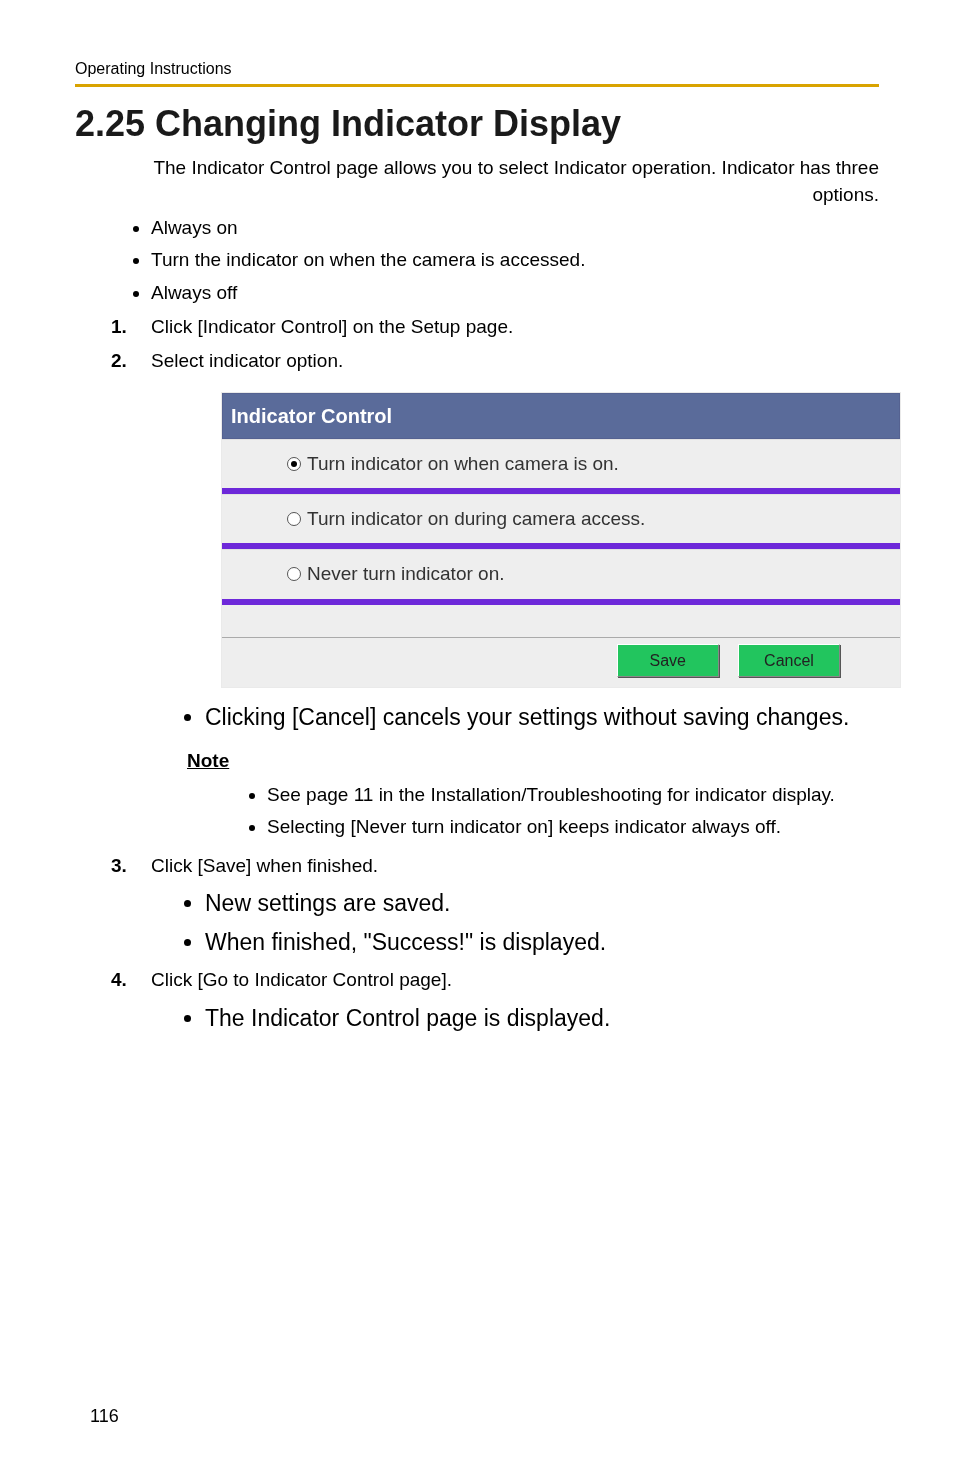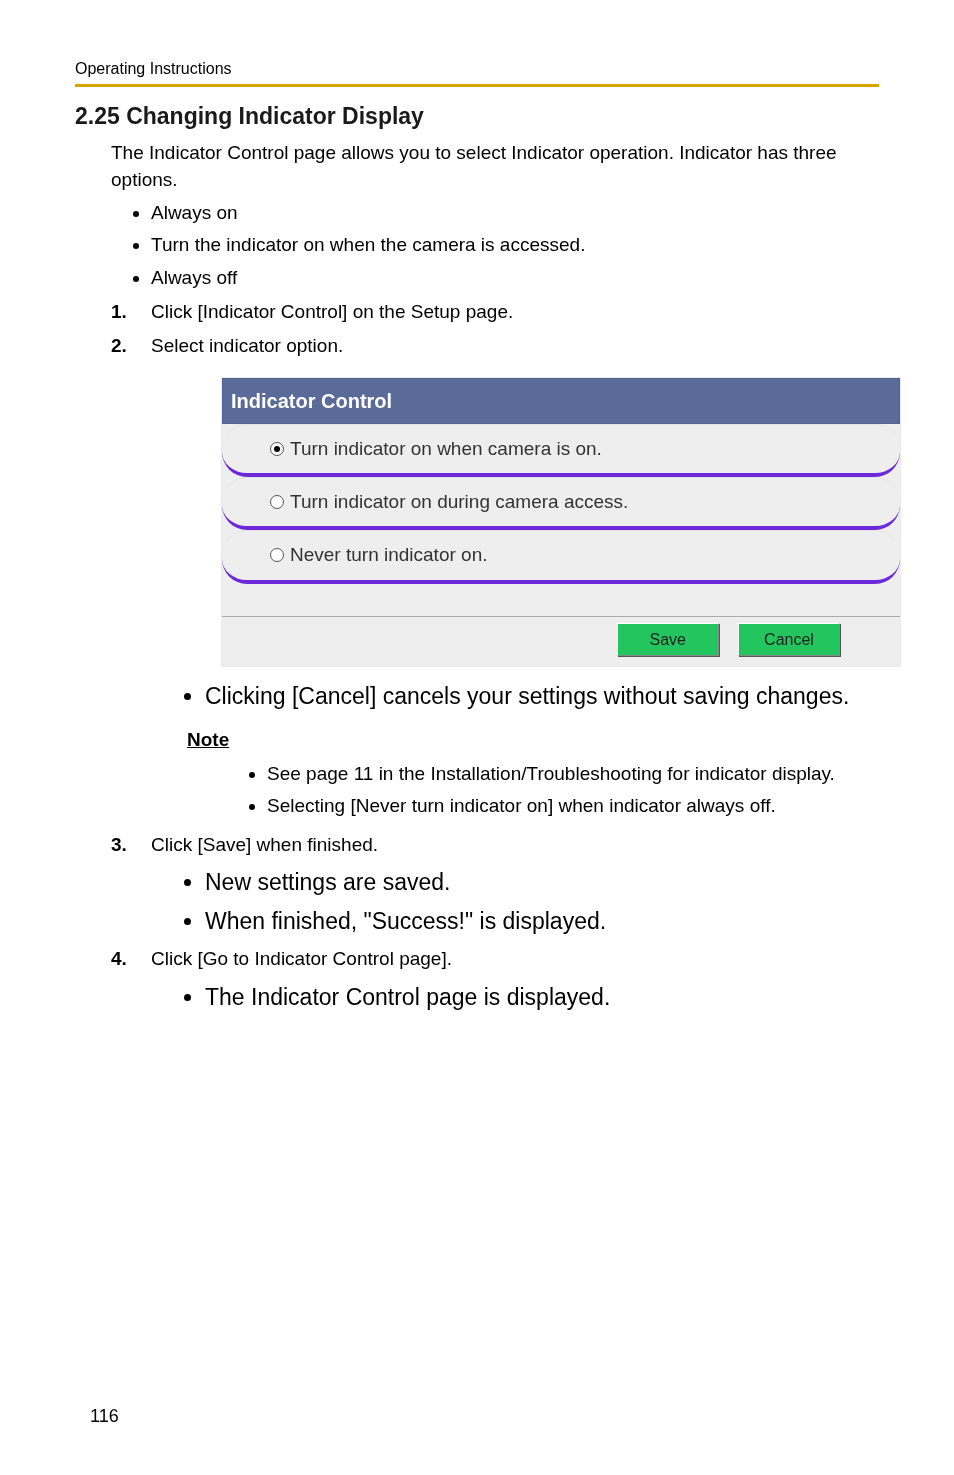--- a/index.html
+++ b/index.html
@@ -16,29 +16,30 @@
     padding: 60px 75px 40px 75px;
     position: relative;
   }
   .header-label {
     font-size: 16px;
     padding-bottom: 6px;
     border-bottom: 3px solid #d9a300;
     margin-bottom: 16px;
   }
   h1 {
-    font-size: 23px;
+    font-size: 36px;
     font-weight: bold;
     margin: 0 0 10px 0;
     color: #1a1a1a;
   }
   .intro {
     font-size: 19px;
     margin: 0 0 4px 36px;
     line-height: 1.4;
+    text-align: right;
   }
   ul.bullets {
     margin: 4px 0 2px 36px;
     padding-left: 40px;
     list-style: disc;
     font-size: 19px;
     line-height: 1.7;
   }
   ol.steps {
     margin: 2px 0 0 36px;
@@ -67,30 +68,29 @@
   }
   .sc-titlebar {
     background: #5a6b9a;
     color: #ffffff;
     font-weight: bold;
     font-size: 20px;
     padding: 5px 8px;
     border: 1px solid #556291;
   }
   .sc-row {
-    padding: 8px 48px;
+    padding: 8px 65px;
     font-size: 19px;
     border-top: 1px solid #e2e2e2;
-    border-bottom: 4px solid #6d28d9;
+    border-bottom: 6px solid #6d28d9;
     color: #333333;
     display: flex;
     align-items: center;
     gap: 6px;
     background: #eeeeee;
-    border-radius: 25px;
   }
   .radio {
     width: 12px;
     height: 12px;
     border: 1px solid #555555;
     border-radius: 50%;
     display: inline-flex;
     align-items: center;
     justify-content: center;
     background: #ffffff;
@@ -209,21 +209,21 @@
         </div>
       </div>
 
       <ul class="sub-bullets">
         <li>Clicking [Cancel] cancels your settings without saving changes.</li>
       </ul>
 
       <div class="note-label">Note</div>
       <ul class="note-bullets">
         <li>See page 11 in the Installation/Troubleshooting for indicator display.</li>
-        <li>Selecting [Never turn indicator on] when indicator always off.</li>
+        <li>Selecting [Never turn indicator on] keeps indicator always off.</li>
       </ul>
     </li>
 
     <li>
       <span class="num">3.</span>
       <span>Click [Save] when finished.</span>
       <ul class="sub-bullets">
         <li>New settings are saved.</li>
         <li>When finished, "Success!" is displayed.</li>
       </ul>

